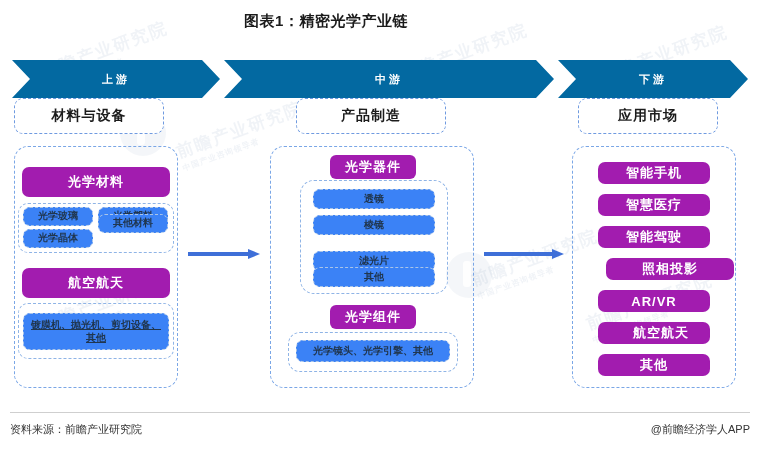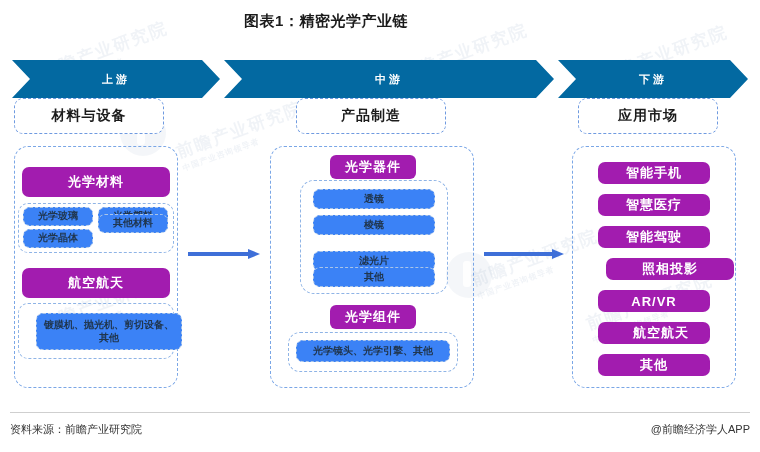--- a/index.html
+++ b/index.html
@@ -251,21 +251,21 @@
     <span>光学晶体</span>
   </div>
   <div class="lite-pill" style="position:absolute; left:98px; top:214px; width:70px; height:19px;">
     <span>其他材料</span>
   </div>
 
   <div class="blue-pill" style="position:absolute; left:22px; top:268px; width:148px; height:30px;">
     <span>航空航天</span>
   </div>
   <div class="soft-box" style="position:absolute; left:18px; top:303px; width:156px; height:56px;"></div>
-  <div class="lite-pill" style="position:absolute; left:36px; top:313px; width:146px; height:37px; padding:0 6px;">
+  <div class="lite-pill" style="position:absolute; left:23px; top:313px; width:146px; height:37px; padding:0 6px;text-decoration:underline;">
     <span>镀膜机、抛光机、剪切设备、其他</span>
   </div>
 
   <div class="arrow" style="left:188px; top:249px; width:72px;">
     <div class="shaft" style="width:60px;"></div>
     <div class="head" style="left:60px;"></div>
   </div>
 
   <div class="col-head" style="left:296px; top:98px; width:150px;">
     <span>产品制造</span>

